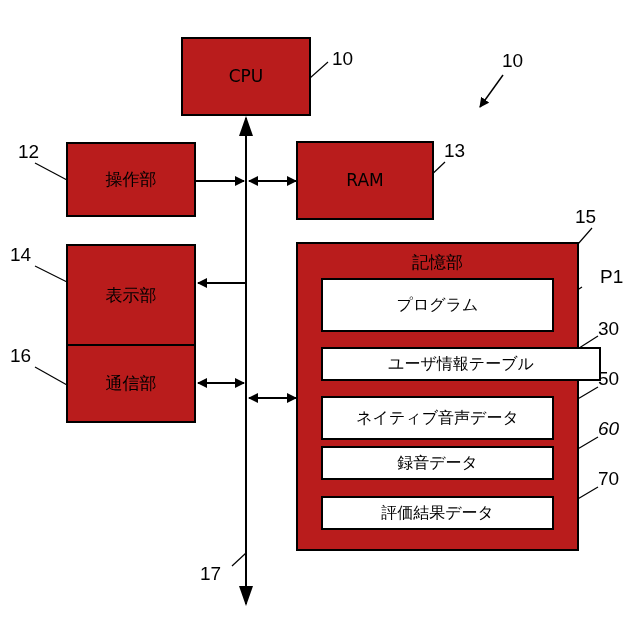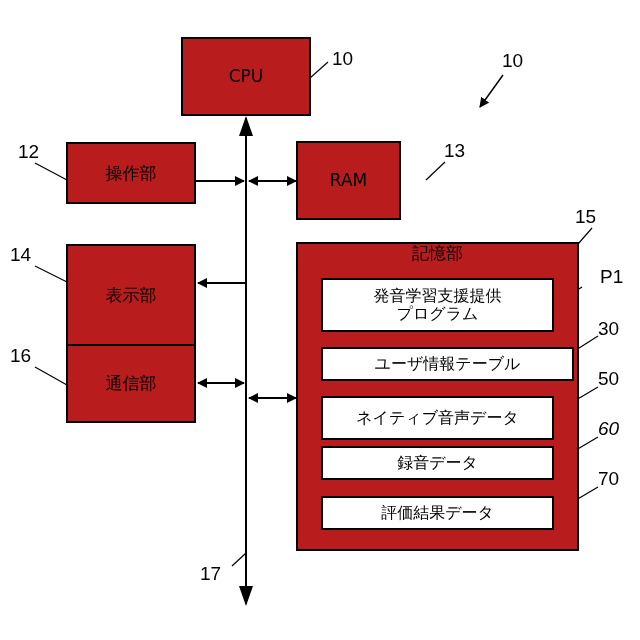--- a/index.html
+++ b/index.html
@@ -62,52 +62,51 @@
   <line x1="503" y1="75" x2="480" y2="107" stroke="#000" stroke-width="1.5" marker-end="url(#ah)"></line>
 </svg>
 
 <div class="box" style="left:181px;top:37px;width:130px;height:79px;">
   <span class="lbl">CPU</span>
 </div>
 <span class="ref" style="left:332px;top:48px;">10</span>
 
 <span class="ref" style="left:502px;top:50px;">10</span>
 
-<div class="box" style="left:66px;top:142px;width:130px;height:62px;">
+<div class="box" style="left:66px;top:142px;width:130px;height:75px;">
   <span class="lbl">操作部</span>
 </div>
 <span class="ref" style="left:18px;top:141px;">12</span>
 
-<div class="box" style="left:296px;top:141px;width:105px;height:79px;">
+<div class="box" style="left:296px;top:141px;width:138px;height:79px;">
   <span class="lbl">RAM</span>
 </div>
 <span class="ref" style="left:444px;top:140px;">13</span>
 
 <div class="box" style="left:66px;top:244px;width:130px;height:102px;">
   <span class="lbl">表示部</span>
 </div>
 <span class="ref" style="left:10px;top:244px;">14</span>
 
 <div class="box" style="left:66px;top:344px;width:130px;height:79px;">
   <span class="lbl">通信部</span>
 </div>
 <span class="ref" style="left:10px;top:345px;">16</span>
 
 <div class="box" style="left:296px;top:242px;width:283px;height:309px;align-items:flex-start;">
-  <span class="lbl" style="">記憶部</span>
+  <span class="lbl" style="margin-top:9px;">記憶部</span>
 </div>
 <span class="ref" style="left:575px;top:206px;">15</span>
 
 <div class="inner" style="left:321px;top:278px;width:233px;height:54px;flex-direction:column;">
-  <span>発音学習支援提供</span>
   <span>プログラム</span>
 </div>
 <span class="ref" style="left:600px;top:266px;">P1</span>
 
-<div class="inner" style="left:321px;top:347px;width:253px;height:34px;">
+<div class="inner" style="left:321px;top:347px;width:280px;height:34px;">
   <span>ユーザ情報テーブル</span>
 </div>
 <span class="ref" style="left:598px;top:318px;">30</span>
 
 <div class="inner" style="left:321px;top:396px;width:233px;height:44px;">
   <span>ネイティブ音声データ</span>
 </div>
 <span class="ref" style="left:598px;top:368px;">50</span>
 
 <div class="inner" style="left:321px;top:446px;width:233px;height:34px;">

